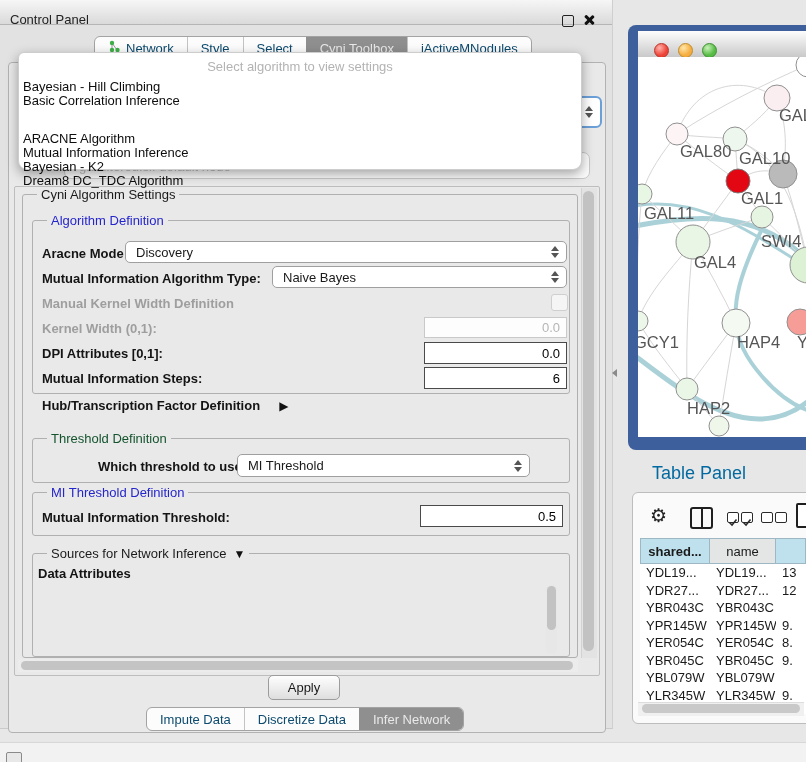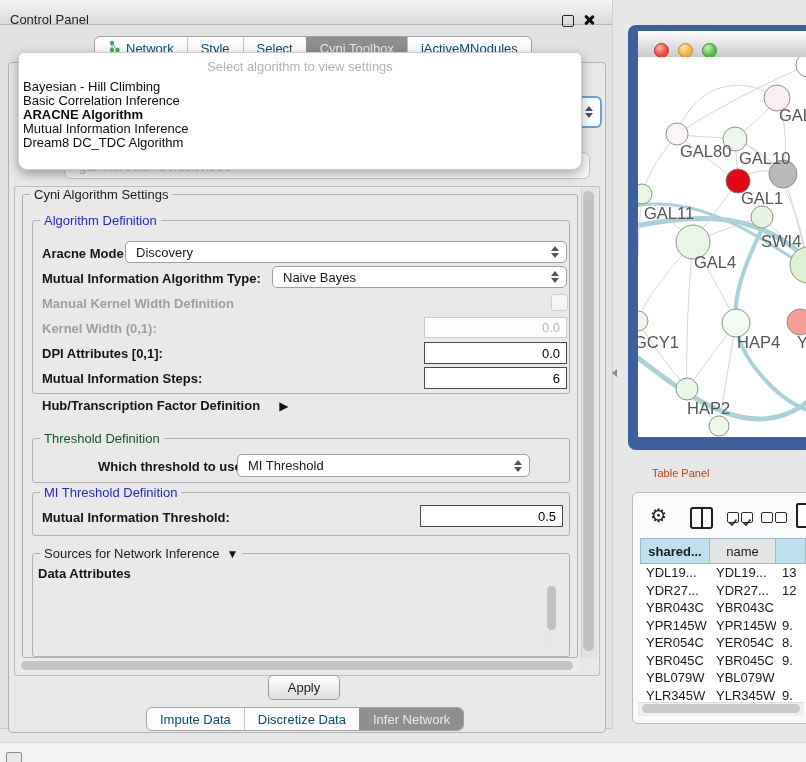--- a/index.html
+++ b/index.html
@@ -29,30 +29,30 @@
   
   .combo-frag{left:420px;top:96px;width:178px;height:28px;background:#fff;border:2px solid #6b9fd8;border-radius:6px;z-index:2;}
   .combo-dis{left:64px;top:152px;width:526px;height:27px;background:#fbfbfb;border:1px solid #c8c8c8;border-radius:7px;
              font-size:13px;color:#bdbdbd;line-height:27px;padding-left:14px;z-index:2;box-sizing:border-box;}
   
   .popup{left:18px;top:52px;width:562px;height:116px;background:#fff;border:1px solid #cdcdcd;
          border-radius:6px 6px 9px 9px;box-shadow:0 4px 12px rgba(0,0,0,.35);z-index:10;}
   .popup-prompt{left:0;top:6px;width:562px;text-align:center;font-size:13px;color:#b3b3b3;}
   .popup-items{left:4px;top:27px;width:552px;}
   .popup-item{height:14px;line-height:14px;font-size:13px;color:#0d0d0d;white-space:nowrap;}
-  .popup-item.bold{font-weight:bold;}
+  .popup-item.bold{font-weight:normal;margin-top:24px;}
   
   .scrollpane{left:14px;top:186px;width:584px;height:488px;background:#e9e9e9;border:1px solid #bdbdbd;border-radius:2px;z-index:1;}
   .vtrack{left:581px;top:188px;width:15px;height:470px;background:#e3e3e3;border-left:1px solid #d2d2d2;z-index:3;}
   .vthumb{left:583px;top:191px;width:11px;height:460px;background:#c2c2c2;border-radius:6px;z-index:4;}
   .htrack{left:18px;top:659px;width:560px;height:13px;background:#ececec;z-index:3;}
   .hthumb{left:21px;top:661px;width:552px;height:9px;background:#c4c4c4;border-radius:5px;z-index:4;}
   
   .gbox{border:1px solid #b0b0b0;border-radius:3px;z-index:2;}
-  .glabel{position:absolute;top:-8px;left:7px;background:#e9e9e9;padding:0 4px;font-size:13px;white-space:nowrap;}
+  .glabel{position:absolute;top:-8px;left:14px;background:#e9e9e9;padding:0 4px;font-size:13px;white-space:nowrap;}
   .glabel.blue{color:#2525cc;} .glabel.green{color:#14532d;}
   .lbl{position:absolute;font-size:13px;font-weight:bold;color:#141414;white-space:nowrap;z-index:3;}
   .lbl.dis{color:#9e9e9e;}
   
   .combo{position:absolute;background:#fff;border:1px solid #9f9f9f;border-radius:5px;font-size:13px;
          display:flex;align-items:center;padding-left:10px;box-sizing:border-box;z-index:3;}
   .spin{position:absolute;right:7px;top:50%;transform:translateY(-50%);width:8px;height:12px;}
   .spin:before,.spin:after{content:"";position:absolute;left:0;border-left:4px solid transparent;border-right:4px solid transparent;}
   .spin:before{top:0;border-bottom:5px solid #555;}
   .spin:after{bottom:0;border-top:5px solid #555;}
@@ -73,21 +73,21 @@
   
   .net-frame{left:628px;top:25px;width:178px;height:425px;background:#3d5f9b;border-radius:8px 0 0 8px;}
   .net-titlebar{left:638px;top:31px;width:168px;height:26px;background:linear-gradient(#fdfdfd,#c9c9c9);border-bottom:1px solid #8e8e8e;}
   .light{position:absolute;top:12px;width:15px;height:15px;border-radius:50%;}
   .light.red{left:16px;background:radial-gradient(circle at 35% 30%,#ffb3ab,#ee4438 60%);border:1px solid #b8322a;box-sizing:border-box;}
   .light.yellow{left:40px;background:radial-gradient(circle at 35% 30%,#ffe6a8,#f5ad3f 60%);border:1px solid #c08a2a;box-sizing:border-box;}
   .light.green{left:64px;background:radial-gradient(circle at 35% 30%,#c9f2b8,#55bb44 60%);border:1px solid #3d8f31;box-sizing:border-box;}
   .net-canvas{left:638px;top:57px;width:168px;height:380px;background:#fff;overflow:hidden;}
   
   .tp-header{left:625px;top:458px;width:181px;height:30px;background:#e7e7e7;display:flex;align-items:center;}
-  .tp-title{font-size:11px;color:#c2410c;padding-left:27px;}
+  .tp-title{font-size:18px;color:#0369a1;padding-left:27px;}
   .tp-panel{left:632px;top:492px;width:174px;height:230px;background:#fafafa;border:1px solid #bdbdbd;border-radius:6px 0 0 6px;}
   .gear{left:650px;top:505px;font-size:19px;color:#222;line-height:22px;}
   .split-icon{left:690px;top:507px;width:19px;height:18px;border:2px solid #1f1f1f;border-radius:3px;}
   .split-icon:before{content:"";position:absolute;left:8.5px;top:0;width:2px;height:18px;background:#1f1f1f;}
   .mini-chk{position:absolute;width:10px;height:9px;border:1.6px solid #2a2a2a;border-radius:2px;background:#fff;}
   .file-icon{left:796px;top:503px;width:16px;height:21px;border:2px solid #1f1f1f;border-radius:2px;background:#fff;}
   .tbl{left:640px;top:538px;width:166px;z-index:2;}
   .tbl-head{display:flex;height:26px;}
   .th{box-sizing:border-box;border:1px solid #9db8c4;border-left:none;display:flex;align-items:center;justify-content:center;font-size:13px;}
   .th:first-child{border-left:1px solid #9db8c4;}
@@ -150,20 +150,21 @@
     <span>gal filtered.sif default node</span>
   </div>
 
   <div class="abs popup">
     <div class="abs popup-prompt">Select algorithm to view settings</div>
     <div class="abs popup-items">
       <div class="popup-item">Bayesian - Hill Climbing</div>
       <div class="popup-item">Basic Correlation Inference</div>
       <div class="popup-item bold">ARACNE Algorithm</div>
       <div class="popup-item">Mutual Information Inference</div>
+      <div class="popup-item">Bayesian - K2</div>
       <div class="popup-item">Dream8 DC_TDC Algorithm</div>
     </div>
   </div>
 
   <div class="abs scrollpane"></div>
   <div class="abs vtrack"></div>
   <div class="abs vthumb"></div>
   <div class="abs htrack"></div>
   <div class="abs hthumb"></div>
 

